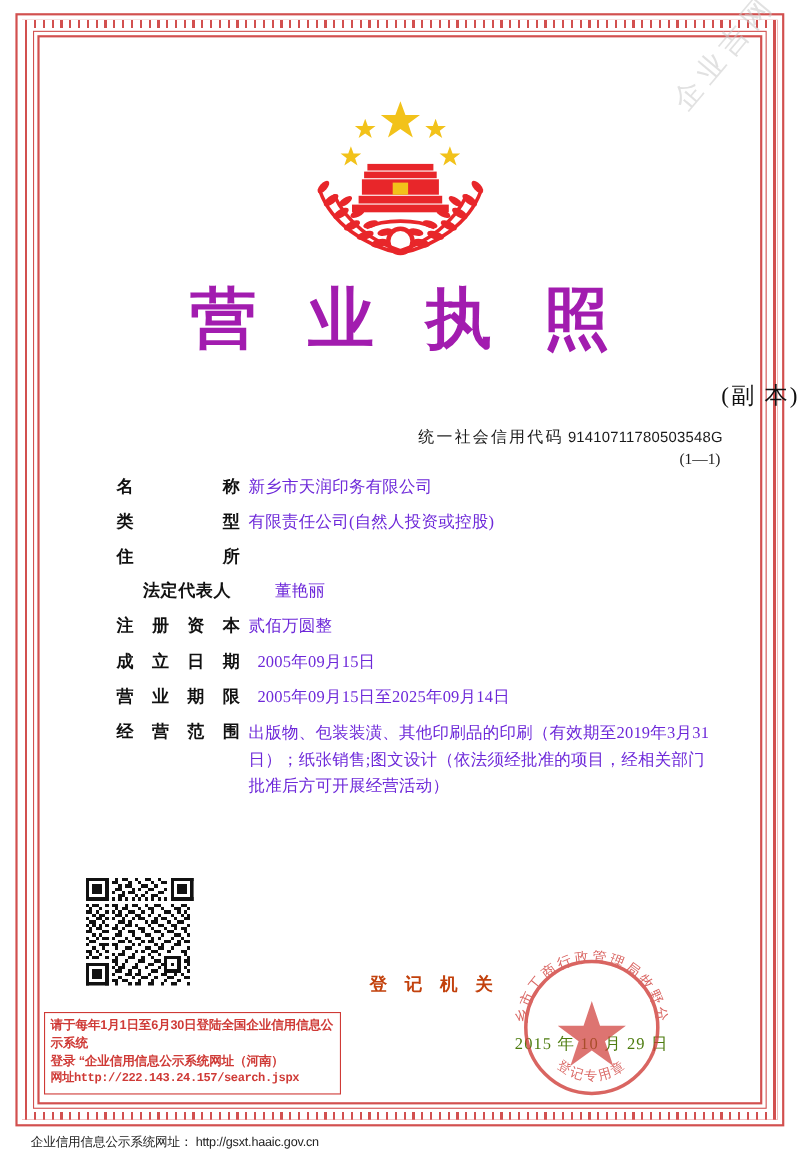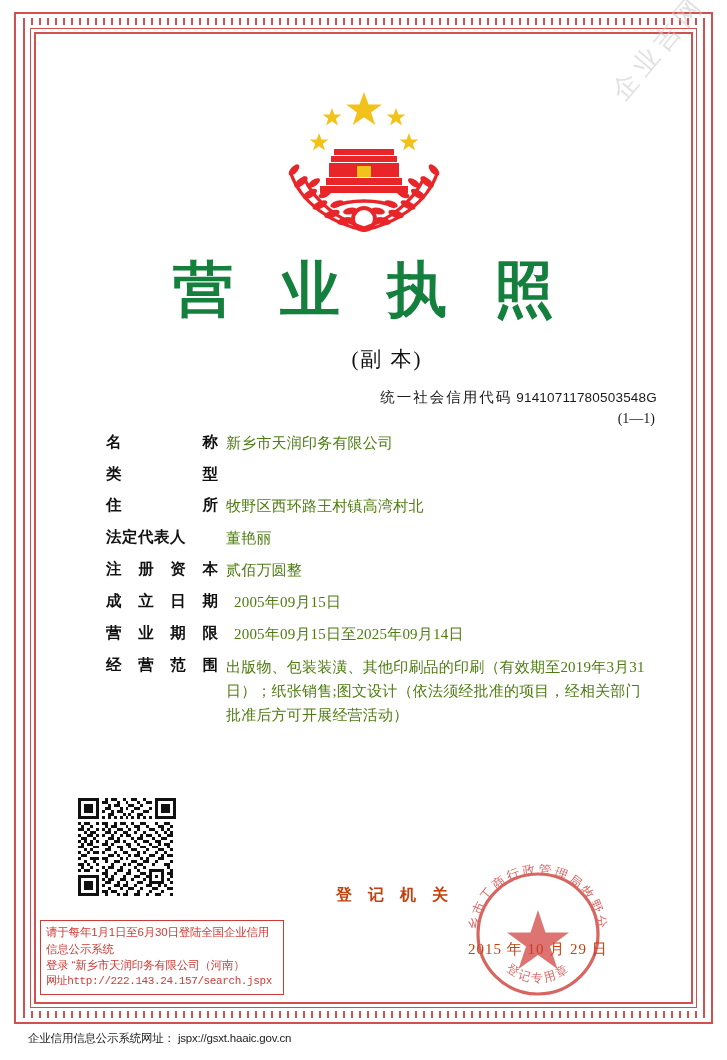--- a/index.html
+++ b/index.html
@@ -76,27 +76,27 @@
 
   
   .title {
     position: absolute;
     left: 0; right: 0; top: 250px;
     text-align: center;
     font-family: "Liberation Serif", "DejaVu Serif", serif;
     font-size: 60px;
     font-weight: 700;
     letter-spacing: 16px;
-    color: #15803d;
+    color: #a21caf;
     text-indent: 16px;
   }
   .subtitle {
     position: absolute;
     left: 0; right: 0; top: 345px;
-    text-align: center;
+    text-align: right;
     font-size: 21px;
     color: #111;
     letter-spacing: 2px;
     padding-left: 47px;
   }
 
   
   .code-line {
     position: absolute;
     right: 70px; top: 388px;
@@ -133,21 +133,21 @@
     font-size: 15.5px;
     font-weight: 700;
     color: #111;
     display: flex;
     justify-content: space-between;
     letter-spacing: 0;
   }
   .field-label span { display: inline-block; }
   .field-value {
     font-size: 15px;
-    color: #4d7c0f;
+    color: #6d28d9;
     line-height: 1.5;
     letter-spacing: 0.2px;
     padding-left: 8px;
   }
   .field-value.num {
     font-family: "Liberation Serif", serif;
     padding-left: 16px;
   }
   .field-value.scope {
     max-width: 420px;
@@ -160,50 +160,51 @@
     left: 78px; top: 798px;
     width: 98px; height: 98px;
     background-color: #fff;
   }
   .qr svg { display:block; }
 
   
   .notice {
     position: absolute;
     left: 40px; top: 920px;
-    width: 244px;
+    width: 270px;
     border: 1.5px solid #cf3a36;
     color: #cf3a36;
     font-size: 11.5px;
     line-height: 1.45;
     padding: 3px 4px 4px 5px;
     box-sizing: border-box;
     font-family: "Liberation Sans", sans-serif;
     letter-spacing: -0.2px;
+    font-weight: bold;
   }
   .notice .url {
     font-family: "Liberation Mono", monospace;
     font-size: 11px;
     letter-spacing: -0.4px;
   }
 
   
   .authority {
     position: absolute;
     left: 336px; top: 885px;
     font-size: 16px;
     font-weight: 700;
     letter-spacing: 6px;
     color: #c2410c;
   }
   .reg-date {
     position: absolute;
     left: 468px; top: 940px;
     font-size: 15px;
-    color: #c2410c;
+    color: #4d7c0f;
     letter-spacing: 1px;
     white-space: nowrap;
   }
   .reg-date .n { font-family: "Liberation Serif", serif; }
 
   
   .seal {
     position: absolute;
     left: 456px; top: 852px;
     width: 164px; height: 164px;
@@ -337,32 +338,32 @@
         <span>称</span>
       </div>
       <div class="field-value">新乡市天润印务有限公司</div>
     </div>
 
     <div class="field-row">
       <div class="field-label">
         <span>类</span>
         <span>型</span>
       </div>
+      <div class="field-value">有限责任公司(自然人投资或控股)</div>
     </div>
 
     <div class="field-row">
       <div class="field-label">
         <span>住</span>
         <span>所</span>
       </div>
-      <div class="field-value">牧野区西环路王村镇高湾村北</div>
     </div>
 
     <div class="field-row">
-      <div class="field-label" style="letter-spacing:0.5px; display:block;">
+      <div class="field-label" style="letter-spacing:0.5px; display:block;margin-left:24px;">
         <span>法定代表人</span>
       </div>
       <div class="field-value">董艳丽</div>
     </div>
 
     <div class="field-row">
       <div class="field-label">
         <span>注</span>
         <span>册</span>
         <span>资</span>
@@ -674,21 +675,21 @@
           <rect x="19" y="32" width="2" height="1"></rect>
         <rect x="23" y="32" width="1" height="1"></rect>
           <rect x="26" y="32" width="2" height="1"></rect>
         <rect x="31" y="32" width="1" height="1"></rect>
       </g>
     </svg>
   </div>
 
   <div class="notice">
     <div>请于每年1月1日至6月30日登陆全国企业信用信息公示系统</div>
-    <div>登录 “新乡市天润印务有限公司（河南）</div>
+    <div>登录 “企业信用信息公示系统网址（河南）</div>
     <div class="url">网址http://222.143.24.157/search.jspx</div>
   </div>
 
   <div class="authority">登 记 机 关</div>
 
   <div class="reg-date">
     <span class="n">2015</span>
     <span>年</span>
     <span class="n">10</span>
     <span>月</span>
@@ -706,15 +707,15 @@
       <polygon points="82,58 89.5,80.5 113,80.5 94,94.5 101.5,117 82,103 62.5,117 70,94.5 51,80.5 74.5,80.5" fill="#cf3a36" opacity="0.9"></polygon>
       <text font-family="&quot;Liberation Serif&quot;, serif" font-size="13" fill="#cf3a36" letter-spacing="2.2">
         <textPath href="#sealTop" startOffset="50%" text-anchor="middle">新乡市工商行政管理局牧野分局</textPath>
       </text>
       <text font-family="&quot;Liberation Serif&quot;, serif" font-size="12" fill="#cf3a36" letter-spacing="2">
         <textPath href="#sealBottom" startOffset="50%" text-anchor="middle">登记专用章</textPath>
       </text>
     </svg>
   </div>
 
-  <div class="footer-left">企业信用信息公示系统网址： jspx://gsxt.haaic.gov.cn</div>
+  <div class="footer-left">企业信用信息公示系统网址： http://gsxt.haaic.gov.cn</div>
 
 </div>
 
 </body></html>

